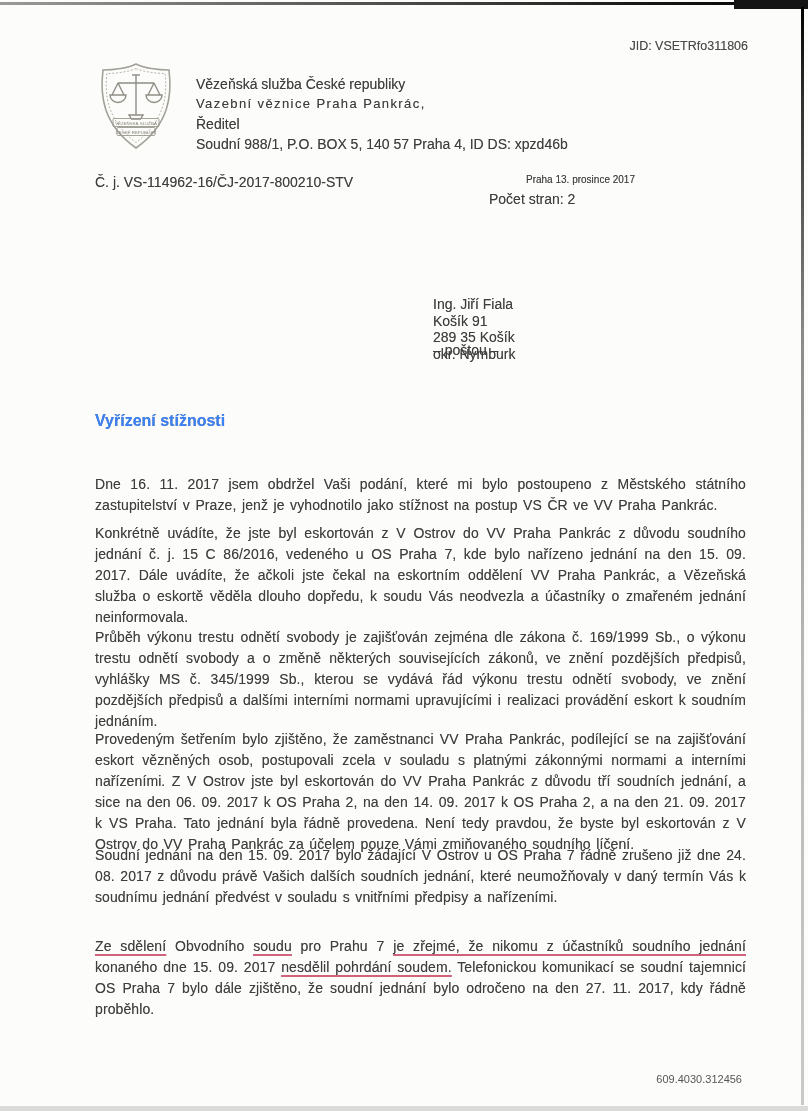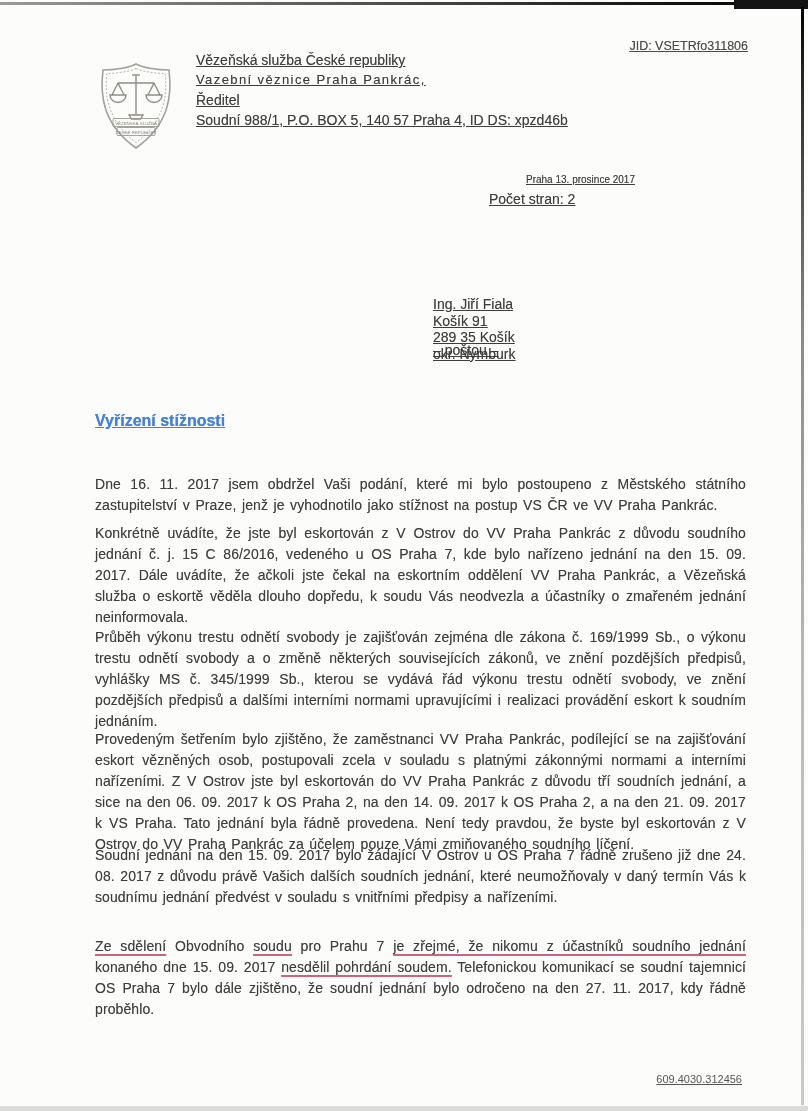--- a/index.html
+++ b/index.html
@@ -2,35 +2,35 @@
 <html><head>
 <meta charset="utf-8">
 <style>
   * { margin:0; padding:0; box-sizing:border-box; }
   html, body { background:#e9e9e7; }
   .page {
     position:relative; width:808px; height:1111px; margin:0 auto;
     background:#fcfcfa; overflow:hidden;
     font-family:"Liberation Sans", sans-serif; color:#3e3e3e;
   }
-  .abs { position:absolute;text-decoration:underline; }
+  .abs { position:absolute; }
 
   
   .edge-top   { left:0; top:2px; width:100%; height:3px;
                 background:linear-gradient(to right,#9a9a98 0%,#6a6a68 30%,#3a3a38 60%,#161616 80%,#000 100%); }
   .corner-tr  { right:0; top:0; width:74px; height:9px; background:#141414; }
   .edge-right { right:4px; top:7px; width:3px; height:1098px;
                 background:linear-gradient(#000 0%,#2e2e2c 8%,#8a8a88 30%,#b9b9b7 60%,#c9c9c7 100%); }
   .edge-bottom{ left:0; bottom:0; width:100%; height:5px; background:#dadad8; }
 
   .jid { top:39px; right:60px; font-size:12.5px; color:#4b4b4b; text-shadow:0 0 .5px rgba(70,70,70,.5); }
 
   .logo { left:93px; top:60px; width:86px; height:92px; }
 
-  .org { left:196px; top:50px; line-height:20px; text-shadow:0 0 .5px rgba(60,60,60,.5); }
+  .org { left:196px; top:74px; line-height:20px; text-shadow:0 0 .5px rgba(60,60,60,.5); }
   .org-l1 { font-size:14px; }
   .org-l2 { font-size:13px; letter-spacing:1.4px; }
   .org-l3 { font-size:14px; }
   .org-l4 { font-size:14px; }
 
   .ref    { left:95px;  top:174px; font-size:14px; text-shadow:0 0 .5px rgba(60,60,60,.5); }
   .pdate  { left:518px; top:174px; font-size:10px; text-shadow:0 0 .5px rgba(60,60,60,.5);margin-left:8px; }
   .pages  { left:489px; top:191px; font-size:14px; text-shadow:0 0 .5px rgba(60,60,60,.5); }
 
   .recipient { left:433px; top:256px; font-size:14px; line-height:16.5px; text-shadow:0 0 .5px rgba(60,60,60,.5);margin-top:40px; }
@@ -92,20 +92,21 @@
     </svg>
   </div>
 
   <div class="abs org">
     <div class="org-l1">Vězeňská služba České republiky</div>
     <div class="org-l2">Vazební věznice Praha Pankrác,</div>
     <div class="org-l3">Ředitel</div>
     <div class="org-l4">Soudní 988/1, P.O. BOX 5, 140 57 Praha 4, ID DS: xpzd46b</div>
   </div>
 
+  <div class="abs ref">Č. j. VS-114962-16/ČJ-2017-800210-STV</div>
   <div class="abs pdate">Praha 13. prosince 2017</div>
   <div class="abs pages">Počet stran: 2</div>
 
   <div class="abs recipient">
     <div>Ing. Jiří Fiala</div>
     <div>Košík 91</div>
     <div>289 35 Košík</div>
     <div>okr. Nymburk</div>
   </div>
   <div class="abs postou">– poštou –</div>

